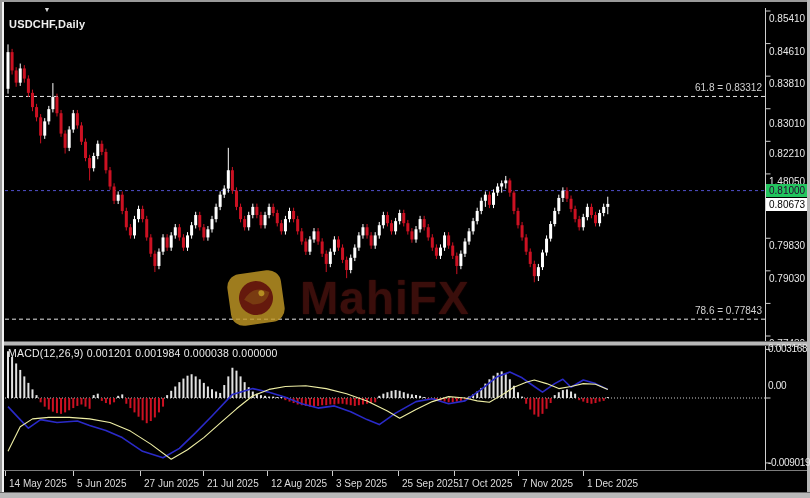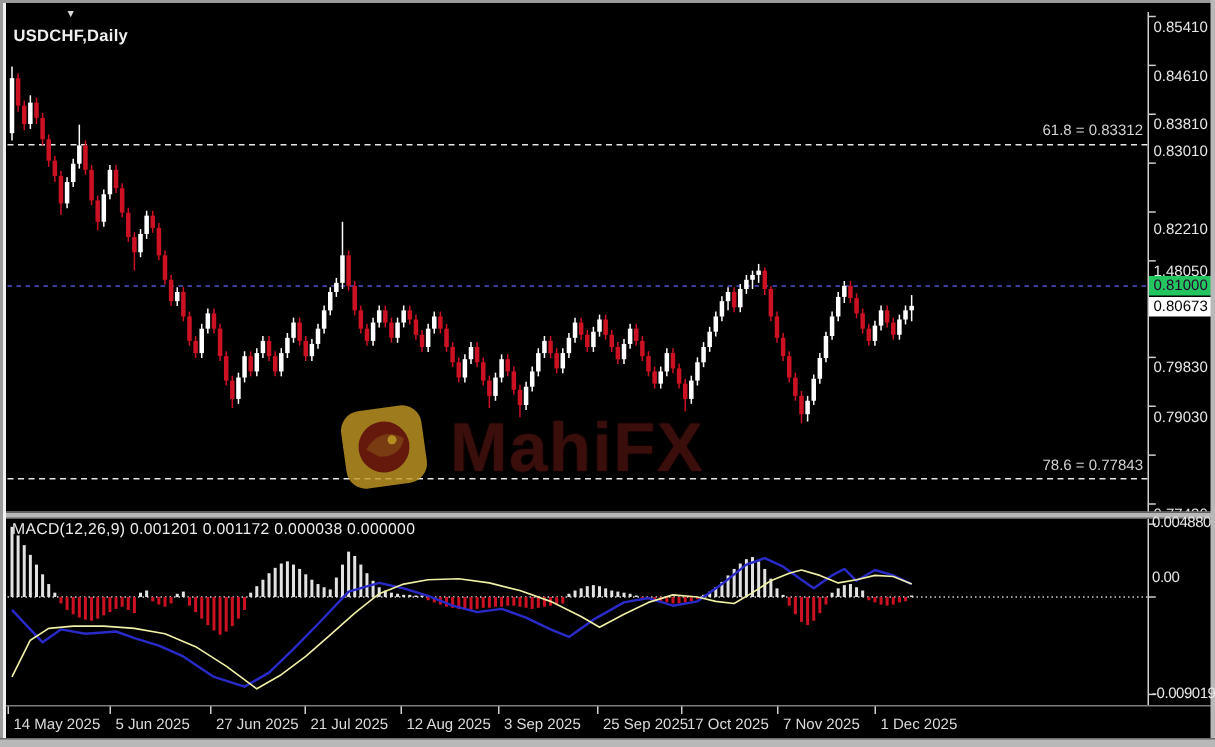--- a/index.html
+++ b/index.html
@@ -528,27 +528,27 @@
       </g>
     </svg>
     <span class="wm-text">MahiFX</span>
   </div>
 
   <div class="abs symbol-label">
     <span class="tri">▼</span>
     <span>USDCHF,Daily</span>
   </div>
 
-  <div class="abs macd-label">MACD(12,26,9) 0.001201 0.001172 0.000038 0.000000</div>
+  <div class="abs macd-label">MACD(12,26,9) 0.001201 0.001984 0.000038 0.000000</div>
 
   <div id="price-axis" class="abs" style="left:766px;top:8px;width:44px;height:462px;">
       <div class="axis-label" style="top: 5px; left: 3px;">0.85410</div>
       <div class="axis-label" style="top: 37.5815px; left: 3px;">0.84610</div>
       <div class="axis-label" style="top: 70.1629px; left: 3px;">0.83810</div>
-      <div class="axis-label" style="top: 88px; left: 3px;">0.83010</div>
+      <div class="axis-label" style="top: 110px; left: 3px;">0.83010</div>
       <div class="axis-label" style="top: 140px; left: 3px;">0.82210</div>
       <div class="axis-label" style="top: 167.907px; left: 3px;">1.48050</div>
       <div class="axis-label" style="top: 232.256px; left: 3px;">0.79830</div>
       <div class="axis-label" style="top: 264.837px; left: 3px;">0.79030</div>
       <div class="axis-label" style="top: 297.419px; left: 3px; margin-left: 44px;">0.78230</div>
       <div class="axis-label" style="top: 330px; left: 3px;">0.77430</div>
     </div>
   <div id="time-axis-strip" class="abs" style="left:0;top:471px;width:808px;height:21px;">
       <div class="date-label" style="left: 9px; top: 7px; position: absolute;">14 May 2025</div>
       <div class="date-label" style="left: 77px; top: 7px; position: absolute;">5 Jun 2025</div>
@@ -567,18 +567,18 @@
   <div class="price-flag flag-bid" id="bid-flag" style="top: 197.923px;">0.80673</div>
 
   <div class="abs panel-divider"></div>
   <div class="abs time-sep"></div>
   <div class="abs frame-top"></div>
   <div class="abs frame-left-outer"></div>
   <div class="abs frame-left-inner"></div>
   <div class="abs frame-right"></div>
   <div class="abs frame-bottom"></div>
 
-<div class="macd-axis-label" style="top: 343.422px;">0.004880</div>
+<div class="macd-axis-label" style="top: 343.422px;">0.003168</div>
     <div class="macd-axis-label" style="top: 380px;">0.00</div>
     <div class="macd-axis-label" style="top: 456.937px;">-0.009019</div>
     <div class="fib-label" style="left: 762px; top: 82.4449px;">61.8 = 0.83312</div>
     <div class="fib-label" style="left: 762px; top: 305.18px;">78.6 = 0.77843</div>
   </div>
 
 </body></html>

